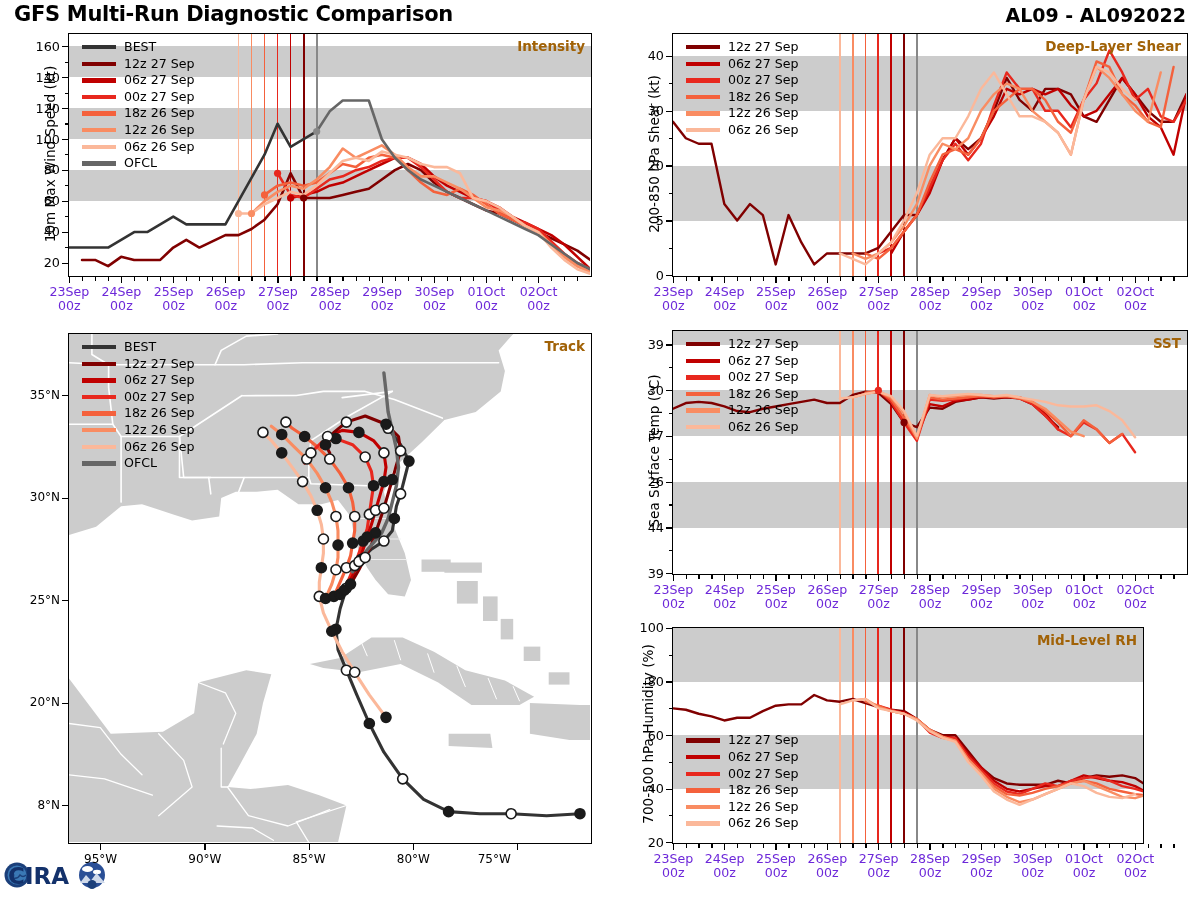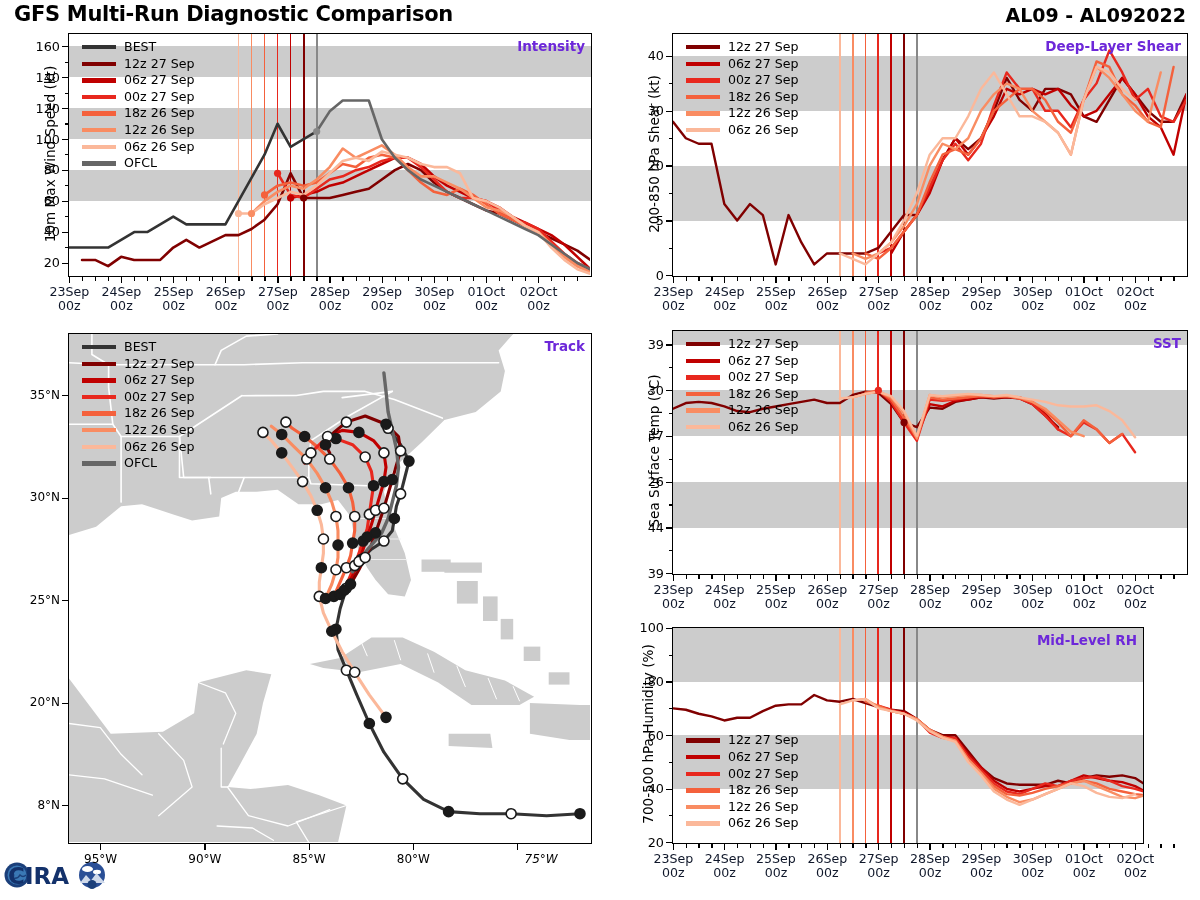--- a/index.html
+++ b/index.html
@@ -2,30 +2,30 @@
 <html><head>
 <meta charset="utf-8">
 <style>
   html,body{margin:0;padding:0;background:#fff;}
   body{width:1200px;height:900px;font-family:"DejaVu Sans",sans-serif;position:relative;overflow:hidden;}
   .title-left{position:absolute;left:14px;top:2px;font-size:21px;font-weight:bold;color:#000;letter-spacing:-.3px;}
   .title-right{position:absolute;right:14px;top:4px;font-size:19px;font-weight:bold;color:#000;}
   .panel{position:absolute;box-sizing:border-box;}
   .plotframe{position:absolute;inset:0;border:1.3px solid #000;overflow:hidden;background:#fff;}
   .band{position:absolute;left:0;right:0;background:#cccccc;}
-  .corner-label{position:absolute;right:7px;top:5px;font-size:13.5px;font-weight:bold;color:#6d28d9;z-index:40;}
+  .corner-label{position:absolute;right:7px;top:5px;font-size:13.5px;font-weight:bold;color:#a16207;z-index:40;}
   .legend{position:absolute;z-index:45;}
   .legend .lrow{display:flex;align-items:center;height:16.6px;}
   .legend .lswatch{width:34px;height:4.4px;border-radius:0;margin-right:8px;flex:none;}
   .legend .ltext{font-size:12.6px;color:#000;line-height:1;white-space:nowrap;}
   .ylab{position:absolute;font-size:13.6px;color:#000;transform-origin:50% 50%;white-space:nowrap;}
   .ytick{position:absolute;font-size:12.8px;color:#000;text-align:right;white-space:nowrap;}
   .ytmark{position:absolute;height:1.3px;background:#000;}
   .ytmark.minor{height:1.1px;}
-  .xtick{position:absolute;font-size:12.6px;color:#0f172a;text-align:center;white-space:nowrap;line-height:1.12;}
+  .xtick{position:absolute;font-size:12.6px;color:#6d28d9;text-align:center;white-space:nowrap;line-height:1.12;}
   .xtmark{position:absolute;width:1.3px;background:#000;}
   .vline{position:absolute;top:0;bottom:0;width:1.8px;}
   svg{display:block;}
   .maplab{position:absolute;font-size:12px;color:#000;white-space:nowrap;}
   #cira{position:absolute;left:4px;top:846px;width:110px;height:50px;}
 </style>
 </head>
 <body>
 
 <div class="title-left">GFS Multi-Run Diagnostic Comparison</div>
@@ -701,13 +701,13 @@
 <div class="maplab" style="left: 6px; top: 797.8px; width: 54px; text-align: right;">8°N</div>
 <div class="xtmark" style="left: 99.984px; top: 844px; height: 6px; background: rgb(0, 0, 0);"></div>
 <div class="maplab" style="left: 60.584px; top: 852px; width: 80px; text-align: center;">95°W</div>
 <div class="xtmark" style="left: 204.264px; top: 844px; height: 6px; background: rgb(0, 0, 0);"></div>
 <div class="maplab" style="left: 164.864px; top: 852px; width: 80px; text-align: center;">90°W</div>
 <div class="xtmark" style="left: 308.544px; top: 844px; height: 6px; background: rgb(0, 0, 0);"></div>
 <div class="maplab" style="left: 269.144px; top: 852px; width: 80px; text-align: center;">85°W</div>
 <div class="xtmark" style="left: 412.824px; top: 844px; height: 6px; background: rgb(0, 0, 0);"></div>
 <div class="maplab" style="left: 373.424px; top: 852px; width: 80px; text-align: center;">80°W</div>
 <div class="xtmark" style="left: 517.104px; top: 844px; height: 6px; background: rgb(0, 0, 0);"></div>
-<div class="maplab" style="left: 477.704px; top: 852px; width: 80px; text-align: right; font-style: italic;">75°W</div>
+<div class="maplab" style="left: 477.704px; top: 852px; width: 80px; text-align: left;">75°W</div>
 
 </body></html>

